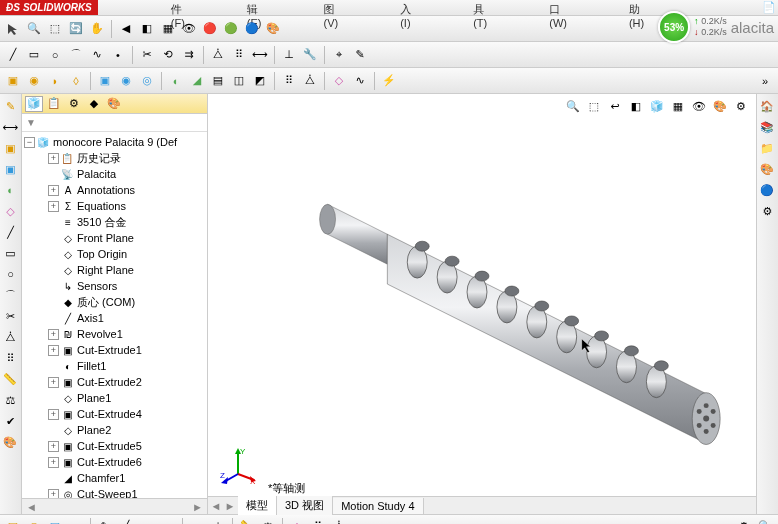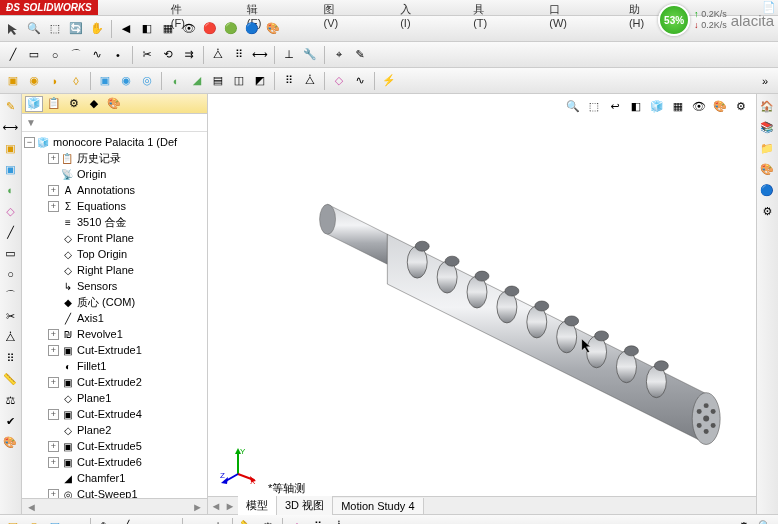--- a/index.html
+++ b/index.html
@@ -28,21 +28,21 @@
 .tree-node .nic { width: 14px; height: 14px; margin-right: 2px; display: flex; align-items: center; justify-content: center; font-size: 10px; }
 .tree-scroll { height: 16px; background: #eee; border-top: 1px solid #ccc; display:flex; align-items:center; }
 .viewport { flex: 1; position: relative; background: #fff; }
 .view-icons { position: absolute; top: 3px; right: 6px; display: flex; gap: 3px; }
 .triad { position: absolute; left: 10px; bottom: 30px; width: 40px; height: 40px; }
 .view-label { position: absolute; left: 60px; bottom: 18px; font-size: 11px; color: #000; }
 .btabs { position: absolute; left: 0; bottom: 0; height: 18px; display: flex; align-items: center; background: #eee; border-top: 1px solid #ccc; width: 100%; font-size: 11px; }
 .btab { padding: 2px 8px; border-right: 1px solid #ccc; background: #f7f7f7; }
 .btab.active { background: #fff; }
 .status-row { height: 24px; background: linear-gradient(#fafafa,#e5e5e5); border-top: 1px solid #ccc; display: flex; align-items: center; padding: 0 4px; gap: 3px; }
-.topright { position: absolute; top: 4px; right: 4px; display: flex; align-items: center; gap: 4px; z-index: 5; }
+.topright { position: absolute; top: 11px; right: 4px; display: flex; align-items: center; gap: 4px; z-index: 5; }
 .badge53 { width: 32px; height: 32px; border-radius: 50%; background: radial-gradient(circle,#6cd64c,#2aa51a); color: #fff; display: flex; align-items: center; justify-content: center; font-size: 10px; font-weight: bold; border: 2px solid #fff; box-shadow: 0 0 3px rgba(0,0,0,.3); }
 .speed { font-size: 9px; color: #666; line-height: 1.2; }
 .speed .arr { color: #0a0; }
 .speed .arrd { color: #a00; }
 svg.partrender { width: 100%; height: 100%; }
 </style>
 </head>
 <body>
 
 <div class="menubar">
@@ -180,32 +180,32 @@
       <span class="tree-tab">◆</span>
       <span class="tree-tab">🎨</span>
     </div>
     <div class="tree-filter">
         <span>▼</span>
       </div>
     <div class="tree-body">
       <div class="tree-node" style="padding-left:2px">
         <span class="exp">−</span>
         <span class="nic" style="color:#d90">🧊</span>
-        <span>monocore Palacita 1  (Def</span>
+        <span>monocore Palacita 9  (Def</span>
       </div>
       <div id="tree-items">
           <div class="tree-node" style="padding-left: 26px;">
             <span class="exp">+</span>
             <span class="nic">📋</span>
             <span>历史记录</span>
           </div>
           <div class="tree-node" style="padding-left: 26px;">
             <span class="noexp"></span>
             <span class="nic">📡</span>
-            <span>Origin</span>
+            <span>Palacita</span>
           </div>
           <div class="tree-node" style="padding-left: 26px;">
             <span class="exp">+</span>
             <span class="nic">A</span>
             <span>Annotations</span>
           </div>
           <div class="tree-node" style="padding-left: 26px;">
             <span class="exp">+</span>
             <span class="nic">Σ</span>
             <span>Equations</span>

